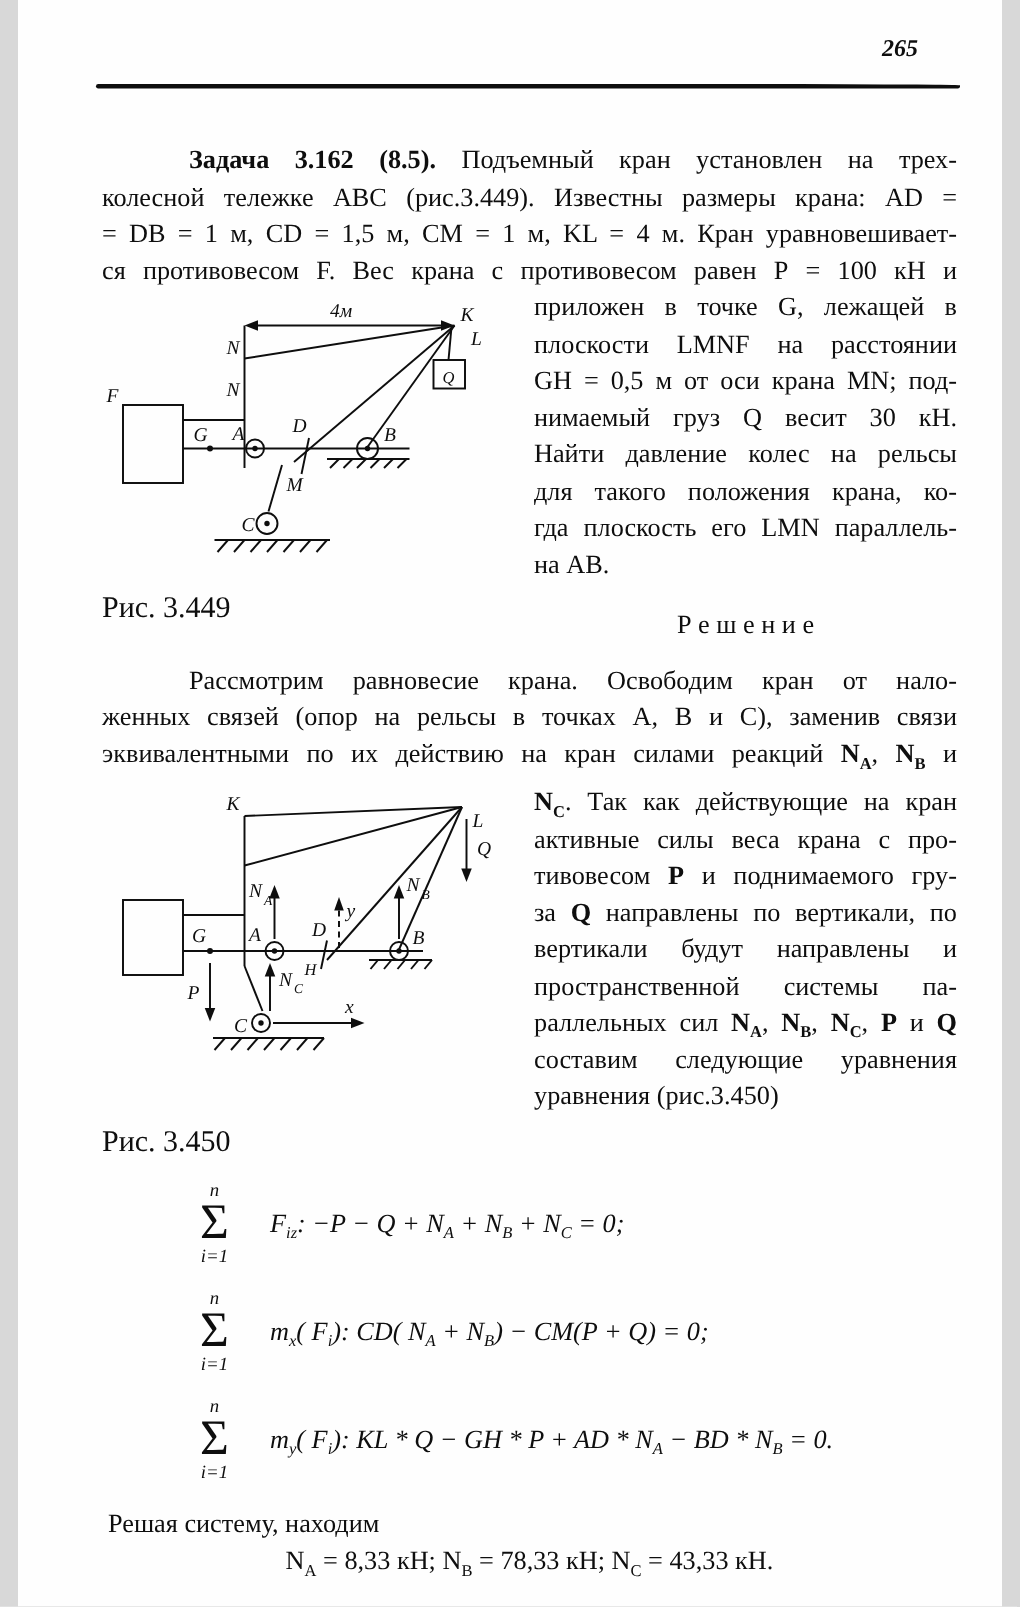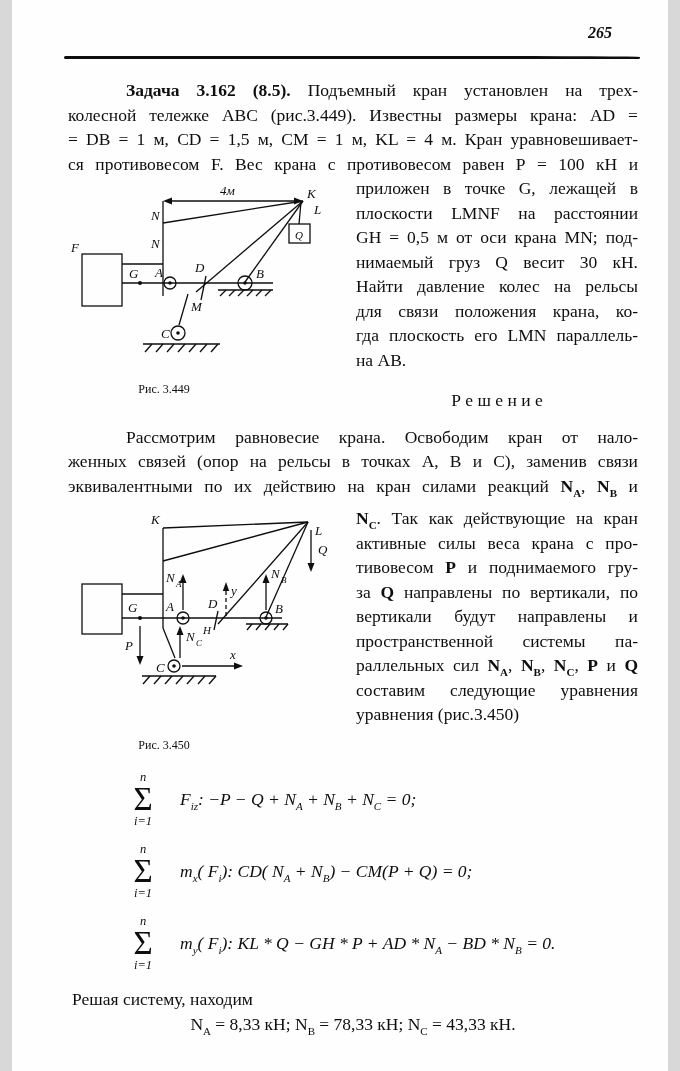--- a/index.html
+++ b/index.html
@@ -1,30 +1,30 @@
 <!DOCTYPE html>
 <html><head>
 <meta charset="utf-8">
 <style>
   * { margin:0; padding:0; box-sizing:border-box; }
   html,body { background:#d8d8d8; }
   body { font-family:"Liberation Serif","DejaVu Serif",serif; }
   .page { position:relative; width:656px; height:1071px; margin:0 auto; background:#fefefe; color:#0e0e0e; overflow:hidden; }
   .page-number { position:absolute; top:24px; right:56px; font-size:16px; font-weight:bold; font-style:italic; }
   .header-rule { position:absolute; top:56px; left:52px; width:576px; height:3px; background:#0e0e0e; border-radius:2px 40% 2px 2px; }
-  .content { position:absolute; top:78px; left:56px; width:570px; font-size:17.5px; line-height:24.5px; }
+  .content { position:absolute; top:94px; left:56px; width:570px; font-size:17.5px; line-height:24.5px; }
   .lines .ln { text-align:justify; text-align-last:justify; }
   .lines .ln:last-child { text-align-last:auto; }
   .lines.cont .ln:last-child { text-align-last:justify;font-family:Liberation Serif, serif; }
   .lines.indent .ln:first-child { text-indent:58px; }
   .fig-row { display:flex; align-items:flex-start; }
   .fig-col { flex:0 0 288px; width:288px; }
   .text-col { flex:1; }
   figure { margin:0; }
-  figcaption { font-size:12px; text-align:center; margin-right:96px; margin-top:2px; }
+  figcaption { font-size:20px; margin-right:96px; margin-top:2px; }
   .solution-heading { text-align:center; margin-top:16px; }
   .para1 { margin-top:12px; }
   .row2 { margin-top:8px; }
   .equations { margin:14px 0 0 58px; }
   .equation { display:flex; align-items:center; margin-bottom:15px; }
   .sigma { display:flex; flex-direction:column; align-items:center; margin-right:20px; min-width:34px; }
   .sig-upper,.sig-lower { font-size:12.5px; line-height:13px; font-style:italic; }
   .sig-sym { font-size:33px; line-height:31px; }
   .eq-body { font-size:17.5px;font-style:italic; }
   sub { font-size:11px; line-height:0; }
@@ -112,21 +112,21 @@
           <figcaption>Рис. 3.449</figcaption>
         </figure>
       </div>
       <div class="text-col">
         <div class="lines">
             <div class="ln">приложен в точке G, лежащей в</div>
             <div class="ln">плоскости LMNF на расстоянии</div>
             <div class="ln">GH = 0,5 м от оси крана MN; под-</div>
             <div class="ln">нимаемый груз Q весит 30 кН.</div>
             <div class="ln">Найти давление колес на рельсы</div>
-            <div class="ln">для связи положения крана, ко-</div>
+            <div class="ln">для такого положения крана, ко-</div>
             <div class="ln">гда плоскость его LMN параллель-</div>
             <div class="ln">на АВ.</div>
           </div>
         <div class="solution-heading">Р е ш е н и е</div>
       </div>
     </div>
 
     <div class="lines cont indent para1">
         <div class="ln">Рассмотрим равновесие крана. Освободим кран от нало-</div>
         <div class="ln">женных связей (опор на рельсы в точках А, В и С), заменив связи</div>

